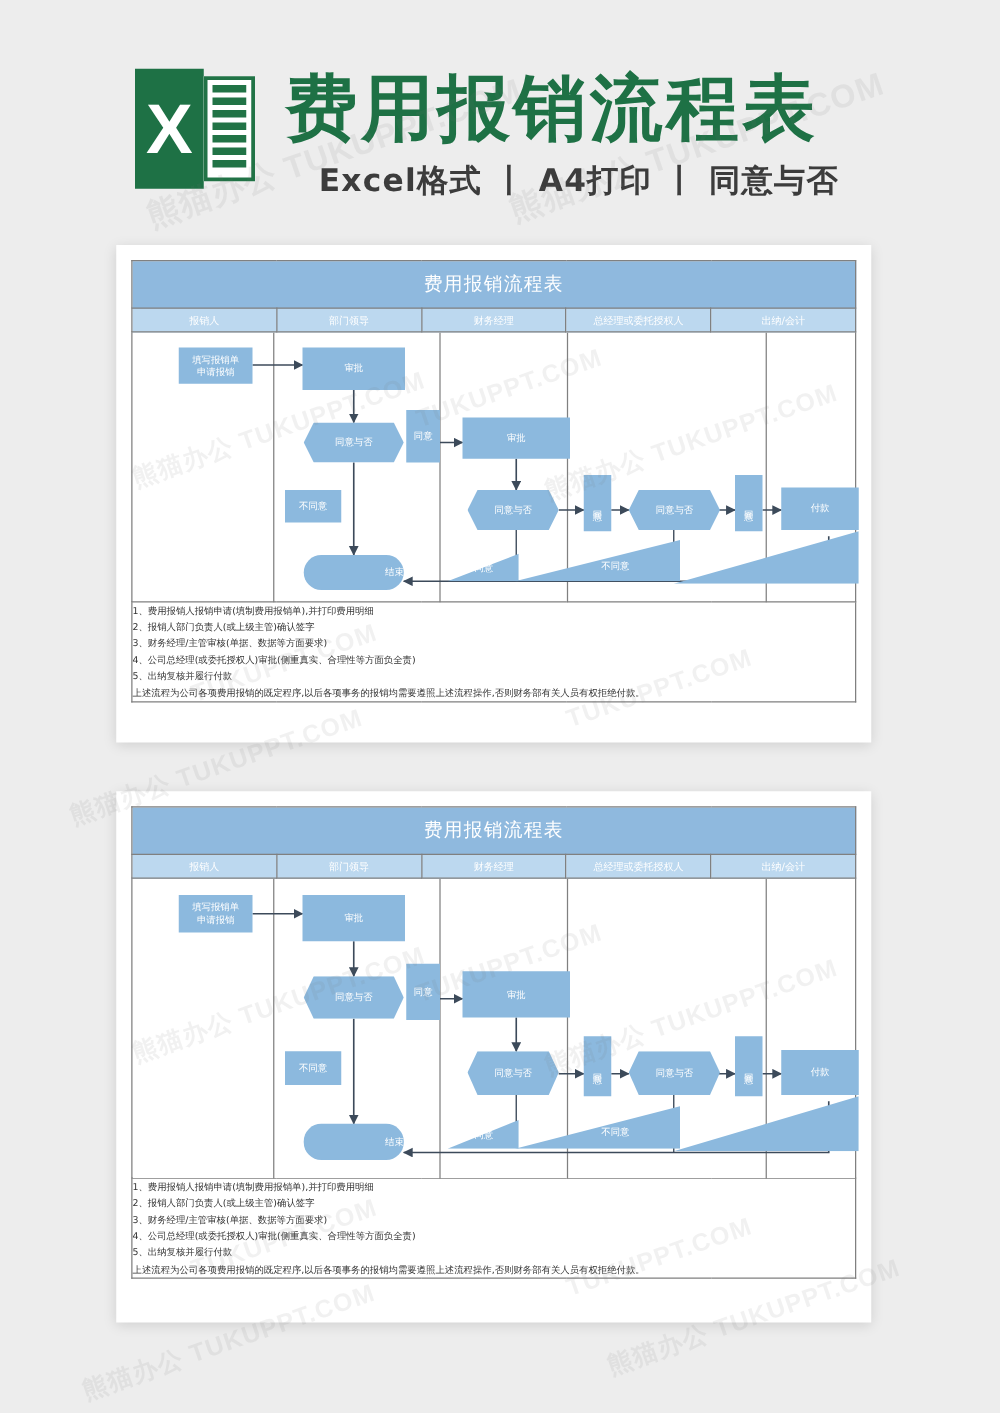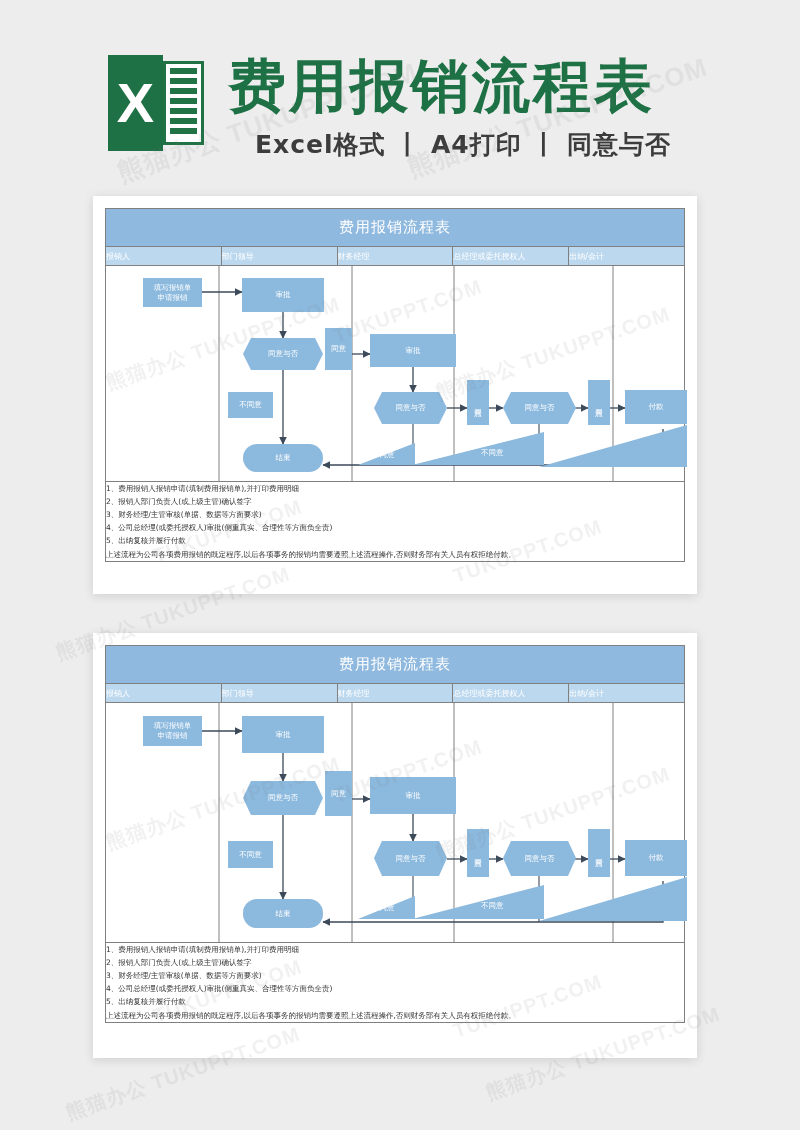--- a/index.html
+++ b/index.html
@@ -74,21 +74,21 @@
 
   
   table.flowtable { border-collapse: collapse; width: 580px; table-layout: fixed; }
   table.flowtable td { border: 1px solid #808080; padding: 0; }
   .t-title {
     background: #8FB9DE; color: #ffffff; text-align: center;
     font-size: 15px; height: 38px; letter-spacing: 1px;
     font-family: "DejaVu Sans", "Liberation Sans", sans-serif;
   }
   .t-head {
-    background: #BCD8EF; color: #ffffff; text-align: left;
+    background: #BCD8EF; color: #ffffff; text-align: center;
     font-size: 8px; height: 19px;
     font-family: "DejaVu Sans", "Liberation Sans", sans-serif;
   }
   .t-canvas { height: 216px; position: relative; background: #fff; padding: 0; }
   .t-notes { background: #fff; padding: 6px 6px 7px 8px; }
   .note-line {
     font-size: 7.5px; color: #333; line-height: 13px; white-space: nowrap;
     font-family: "DejaVu Sans", "Liberation Sans", sans-serif;
   }
   .note-foot {
@@ -104,21 +104,21 @@
     position: absolute;
     background: #8CB9DE;
     color: #ffffff;
     display: flex; align-items: center; justify-content: center;
     text-align: center;
     font-size: 7.5px;
     line-height: 10px;
     font-family: "DejaVu Sans", "Liberation Sans", sans-serif;
     z-index: 3;
   }
-  .node.round { border-radius: 14px; }
+  .node.round { border-radius: 14px; justify-content: flex-end; }
   .node.vert { font-size: 7.5px; line-height: 9px; }
   .hex { position: absolute; z-index: 3; }
   .hex .hexlabel {
     position: absolute; left: 0; top: 0; width: 100%; height: 100%;
     display: flex; align-items: center; justify-content: center;
     color: #fff; font-size: 7.5px;
     font-family: "DejaVu Sans", "Liberation Sans", sans-serif;
   }
   .ribbon { position: absolute; z-index: 2; }
   .ribbon .rlabel {

